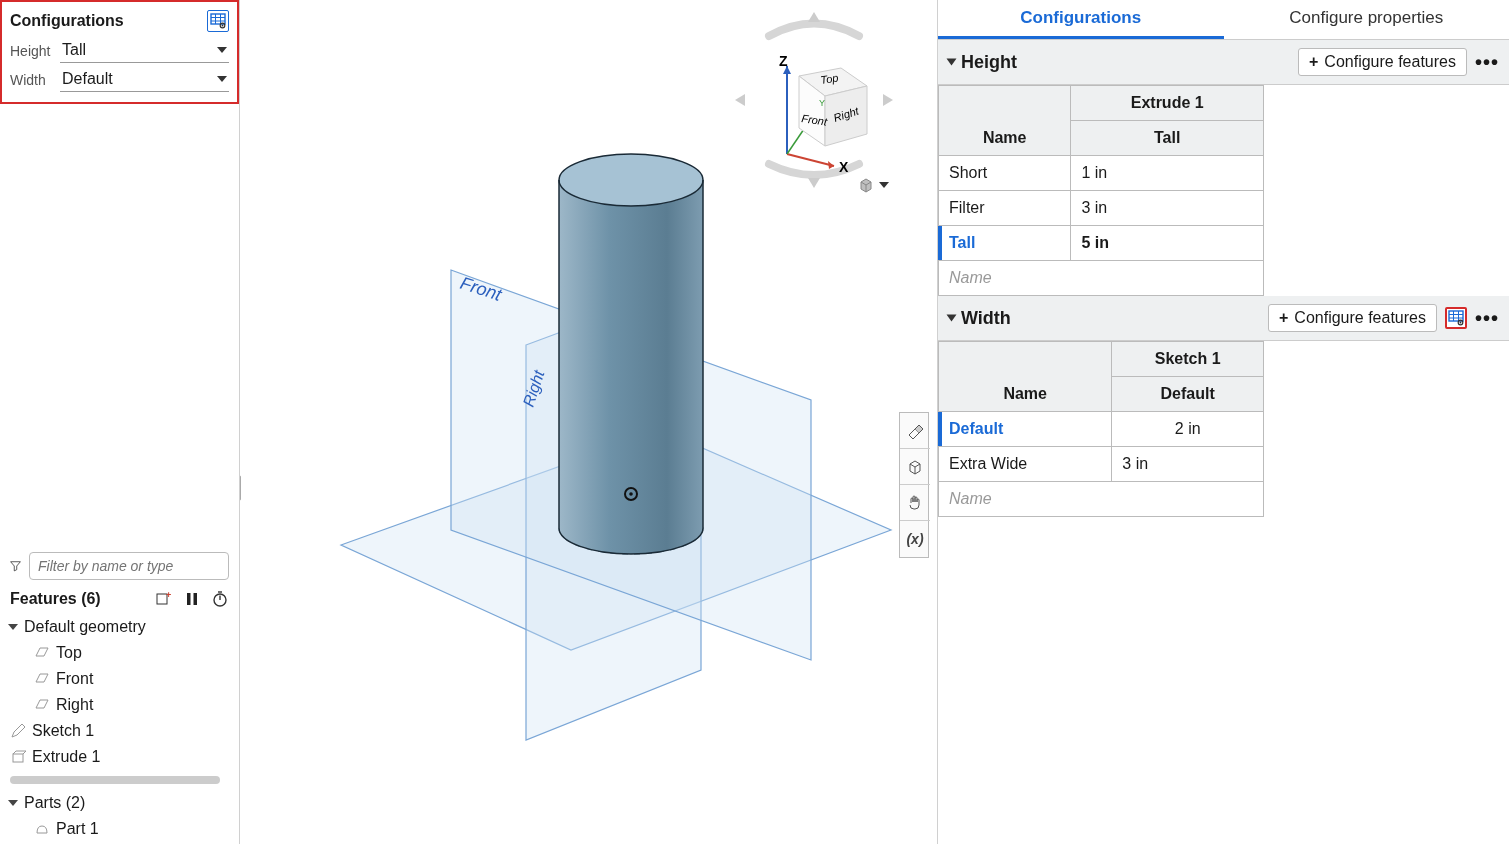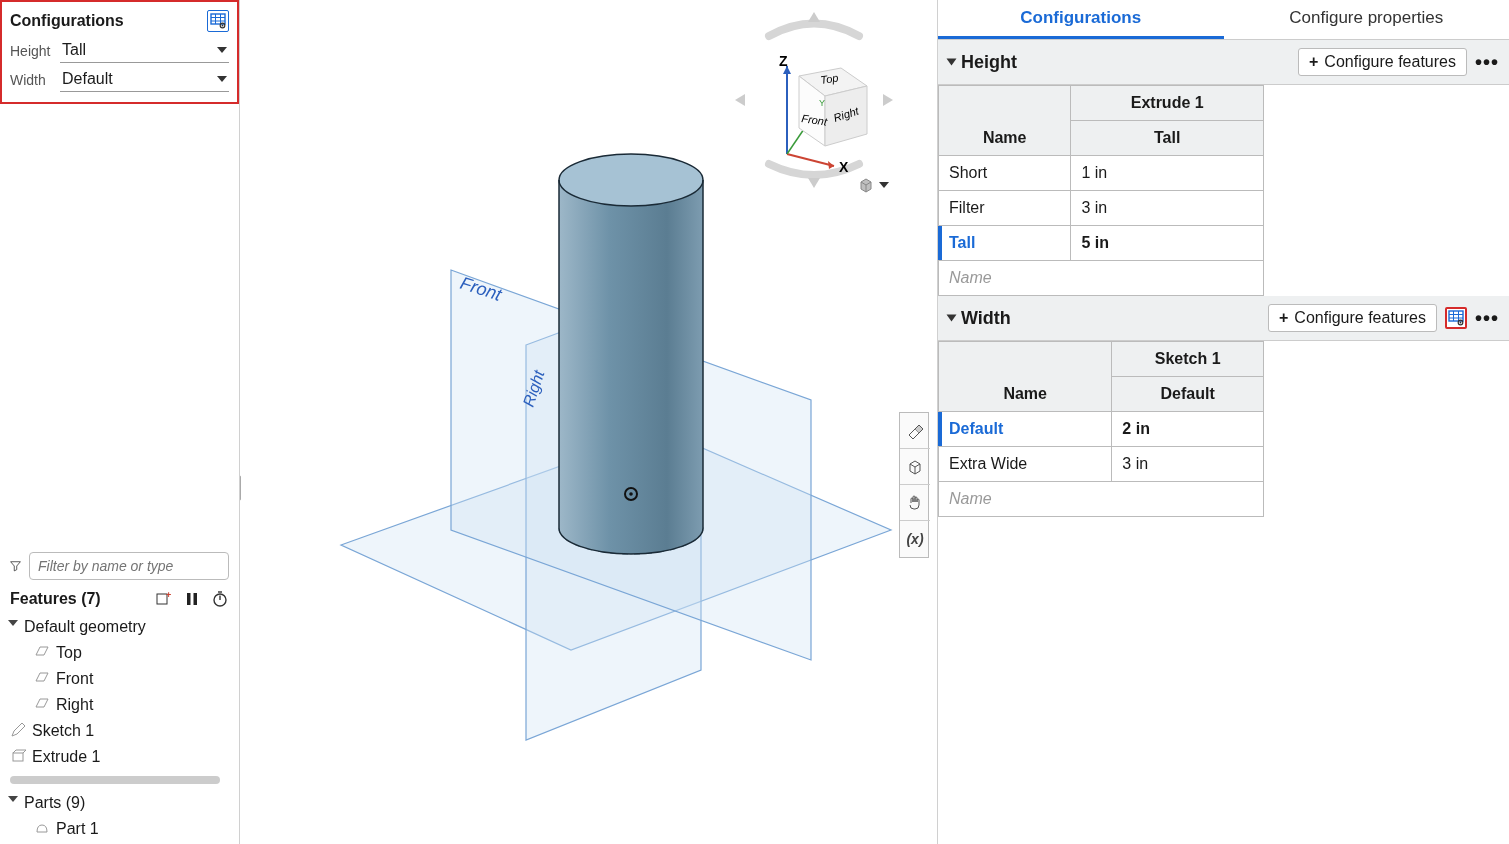--- a/index.html
+++ b/index.html
@@ -20,21 +20,21 @@
 
   .filter-row { display:flex; align-items:center; gap:8px; padding:6px 10px; }
   .funnel-icon { width:18px;height:18px; }
   .filter-input { flex:1; border:1px solid #bbb; border-radius:4px; padding:5px 8px; font-size:14px; font-style:italic; color:#0369a1; }
 
   .features-head { display:flex; align-items:center; justify-content:space-between; padding:4px 10px 4px 10px; font-weight:700; font-size:16px; }
   .features-head .tools { display:flex; gap:10px; align-items:center; }
   .mini-icon { width:18px; height:18px; display:inline-flex; align-items:center; justify-content:center; }
 
   .tree { padding: 2px 0; }
-  .tree-row { display:flex; align-items:flex-start; gap:6px; padding:4px 6px 4px 10px; font-size:16px; }
+  .tree-row { display:flex; align-items:center; gap:6px; padding:4px 6px 4px 10px; font-size:16px; }
   .tree-row.child { padding-left: 34px; }
   .tree-row.child2 { padding-left: 52px; }
   .chev { width:0;height:0;border-top:5px solid transparent;border-bottom:5px solid transparent;border-left:6px solid #444; transform:rotate(90deg); margin-right:2px; }
   .plane-icon { width:16px;height:16px; opacity:.6; }
   .origin-dot { width:10px;height:10px;border:2px solid #555;border-radius:50%;position:relative; }
   .origin-dot::after{content:"";position:absolute;left:2px;top:2px;width:2px;height:2px;background:#555;border-radius:50%; }
 
   .scrollbar-fake { height:8px; margin:4px 10px; background:#ccc; border-radius:4px; width: 210px; }
 
   
@@ -122,21 +122,21 @@
   <div class="spacer"></div>
 
   <div class="filter-row">
     <svg class="funnel-icon" viewBox="0 0 18 18">
         <path d="M1 2 h16 l-6 7 v6 l-4 2 v-8 z" fill="none" stroke="#333" stroke-width="1.3"></path>
       </svg>
     <input class="filter-input" placeholder="Filter by name or type" style="">
   </div>
 
   <div class="features-head">
-    <span>Features (7)</span>
+    <span>Features (6)</span>
     <span class="tools">
       <span class="mini-icon">
           <svg viewBox="0 0 18 18">
             <rect x="2" y="4" width="10" height="10" fill="none" stroke="#333"></rect>
             <text x="11" y="8" font-size="9" fill="#c43" font-weight="700">+</text>
           </svg>
         </span>
       <span class="mini-icon">
           <svg viewBox="0 0 18 18">
             <rect x="4" y="3" width="3.5" height="12" fill="#222"></rect>
@@ -189,21 +189,21 @@
         </svg>
         <span>Extrude 1</span>
       </div>
   </div>
 
   <div class="scrollbar-fake"></div>
 
   <div class="tree">
     <div class="tree-row">
         <span class="chev"></span>
-        <span>Parts (9)</span>
+        <span>Parts (2)</span>
       </div>
     <div class="tree-row child">
         <svg class="plane-icon" viewBox="0 0 16 16">
           <path d="M3 12 Q3 5 8 5 Q13 5 13 12 Z" fill="none" stroke="#555"></path>
         </svg>
         <span>Part 1</span>
       </div>
   </div>
 
 </div>
@@ -395,21 +395,21 @@
               <th class="corner" rowspan="2" style="vertical-align: bottom;">Name</th>
               <th>Sketch 1</th>
             </tr>
             <tr>
               <th>Default</th>
             </tr>
           </thead>
           <tbody>
             <tr class="active-row">
               <td>Default</td>
-              <td style="font-weight: 700;">2 in</td>
+              <td style="font-weight: 400; text-align: center;">2 in</td>
             </tr>
             <tr>
               <td>Extra Wide</td>
               <td>3 in</td>
             </tr>
             <tr>
               <td class="placeholder">Name</td>
               <td class="placeholder-empty"></td>
             </tr>
           </tbody>

